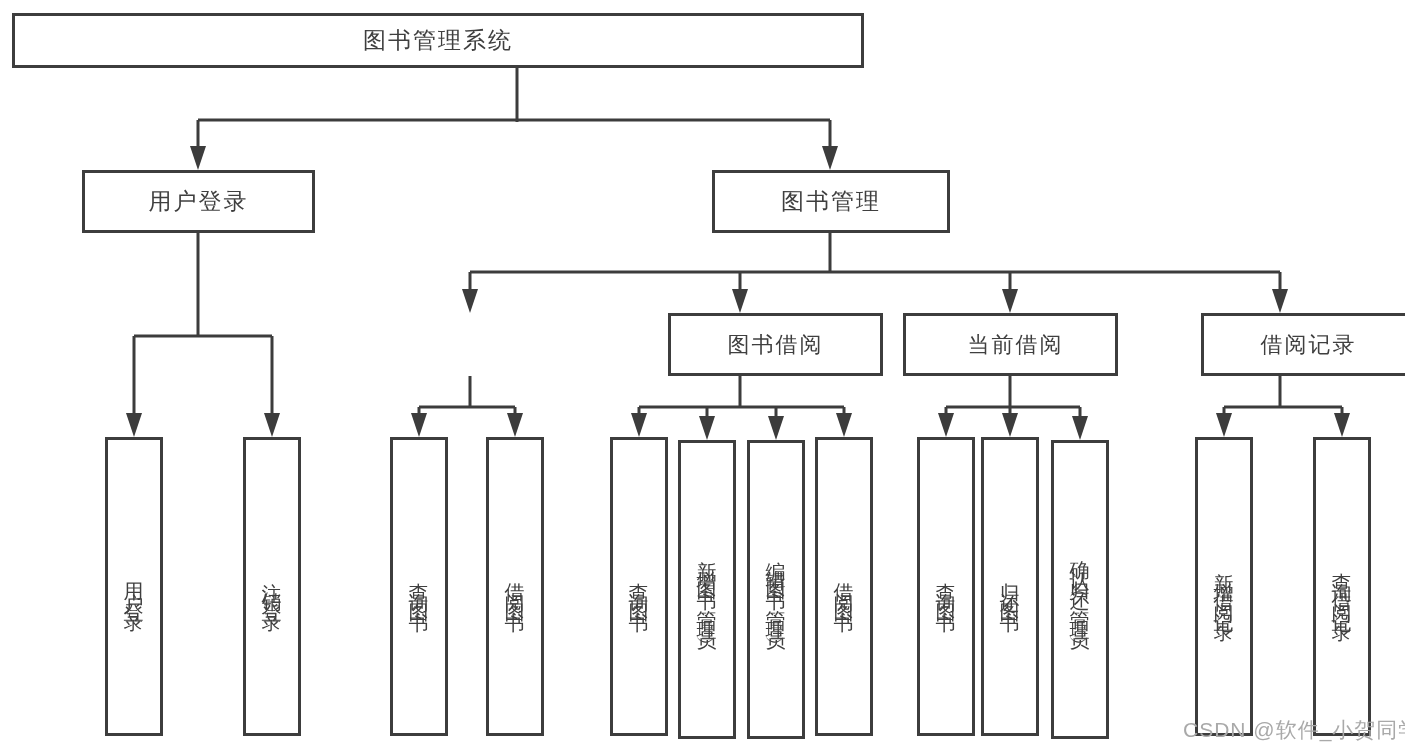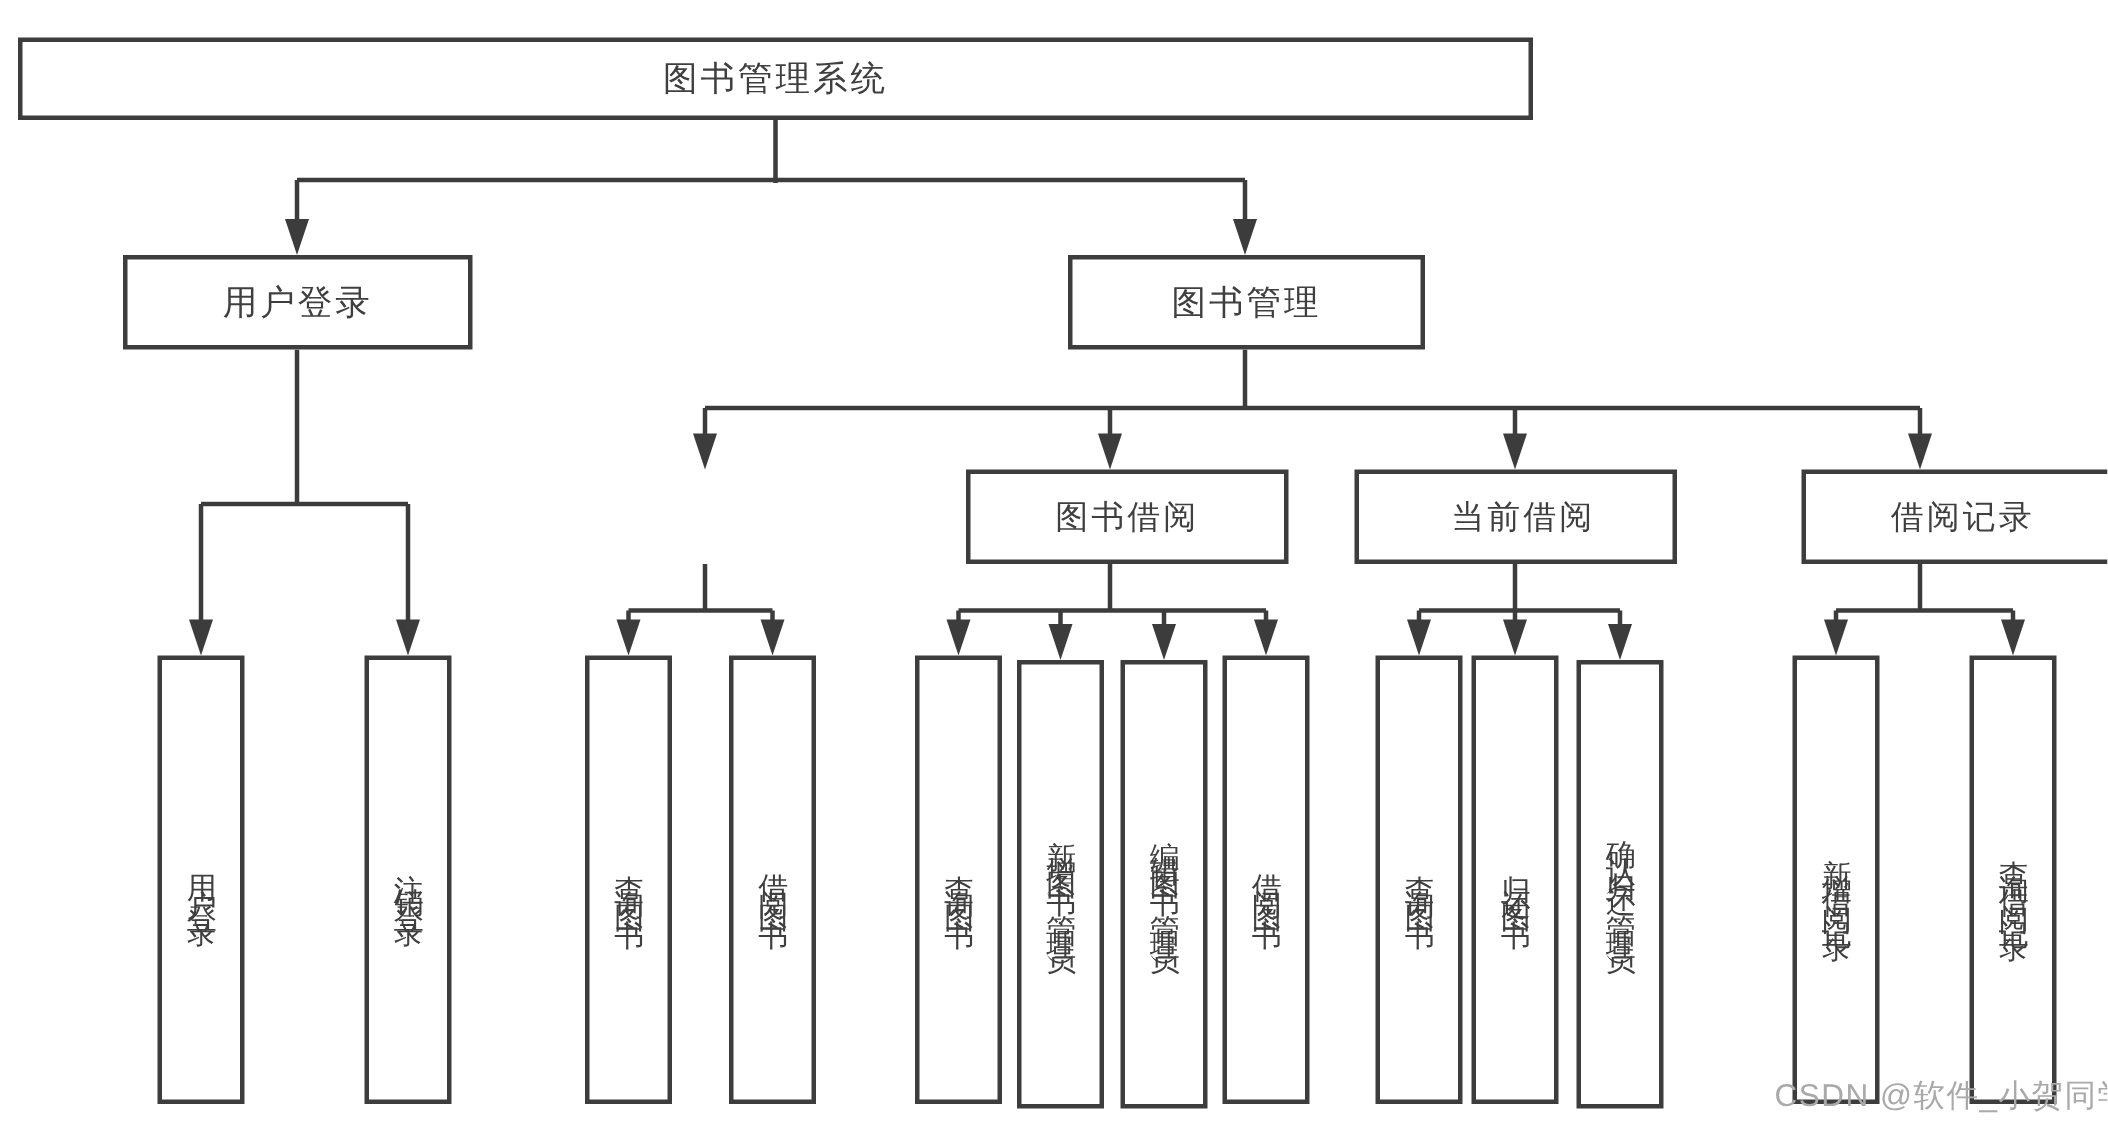--- a/index.html
+++ b/index.html
@@ -25,22 +25,22 @@
     box-sizing: border-box;
     background: #ffffff;
     border: 3px solid #3d3d3d;
     display: flex;
     align-items: center;
     justify-content: center;
     color: #3f3f3f;
     text-align: center;
   }
   .l1 {
-    left: 12px; top: 13px; width: 1010px; height: 55px;
-    font-size: 23px; letter-spacing: 2px; margin-top: 12px;
+    left: 12px; top: 13px; width: 852px; height: 55px;
+    font-size: 23px; letter-spacing: 2px;
   }
   .l2 {
     top: 170px; height: 63px;
     font-size: 23px; letter-spacing: 2px;
   }
   .l3 {
     top: 313px; width: 215px; height: 63px;
     font-size: 22px; letter-spacing: 2px;
   }
   .leaf {
@@ -133,21 +133,21 @@
     <span>图书管理系统</span>
   </div>
 
   <div class="box l2" style="left:82px;width:233px;">
     <span>用户登录</span>
   </div>
   <div class="box l2" style="left:712px;width:238px;justify-content:center;">
     <span>图书管理</span>
   </div>
 
-  <div class="box l3" style="left:644px;text-align:right;">
+  <div class="box l3" style="left:668px;text-align:right;">
     <span>图书借阅</span>
   </div>
   <div class="box l3" style="left:903px;padding-left:10px;">
     <span>当前借阅</span>
   </div>
   <div class="box l3" style="left:1173px;margin-left:28px;">
     <span>借阅记录</span>
   </div>
 
   <div class="box leaf" style="left:105px;">

